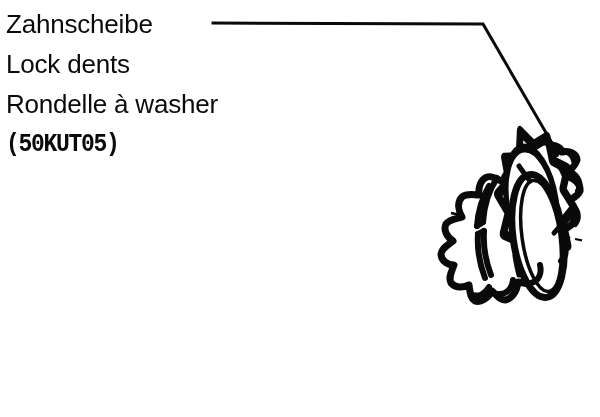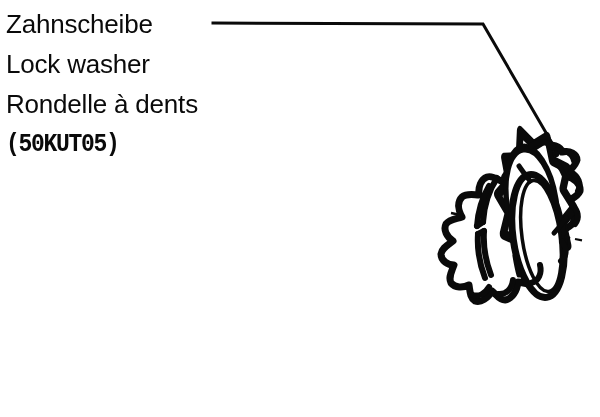--- a/index.html
+++ b/index.html
@@ -47,22 +47,22 @@
     height: 417px;
   }
 </style>
 </head>
 <body>
 
 <div id="page">
 
   <div class="caption-block">
     <div class="caption-line">Zahnscheibe</div>
-    <div class="caption-line">Lock washer</div>
-    <div class="caption-line">Rondelle à dents</div>
+    <div class="caption-line">Lock dents</div>
+    <div class="caption-line">Rondelle à washer</div>
     <div class="caption-line part-number">(50KUT05)</div>
   </div>
 
   <svg id="art-layer" viewBox="0 0 600 417">
 
     <polyline points="213,23 483,24 556,150" fill="none" stroke="#0a0a0a" stroke-width="3" stroke-linecap="square" stroke-linejoin="miter"></polyline>
 
     <g>
       <line x1="451" y1="213" x2="479" y2="219" stroke="#0a0a0a" stroke-width="2.4" stroke-linecap="butt"></line>
       <line x1="487" y1="220.6" x2="490" y2="221.2" stroke="#0a0a0a" stroke-width="2.8" stroke-linecap="round"></line>

